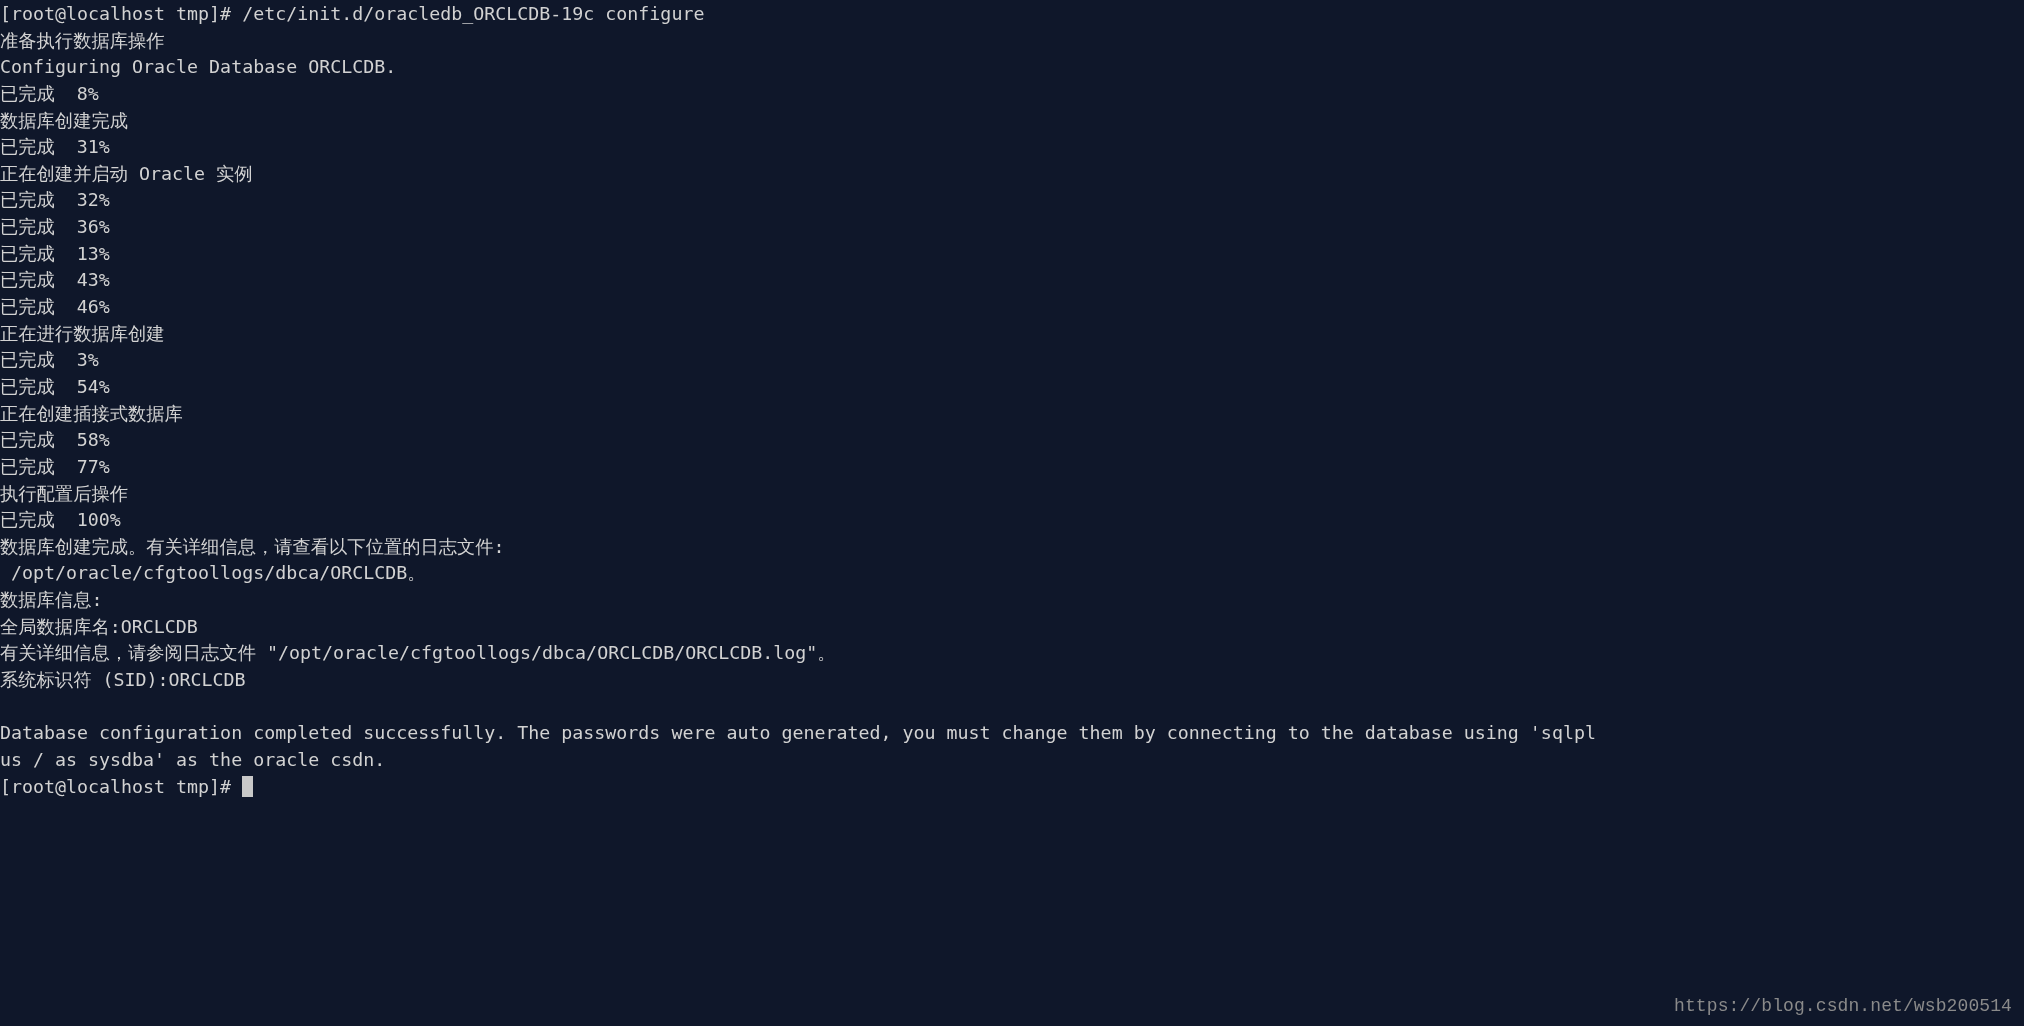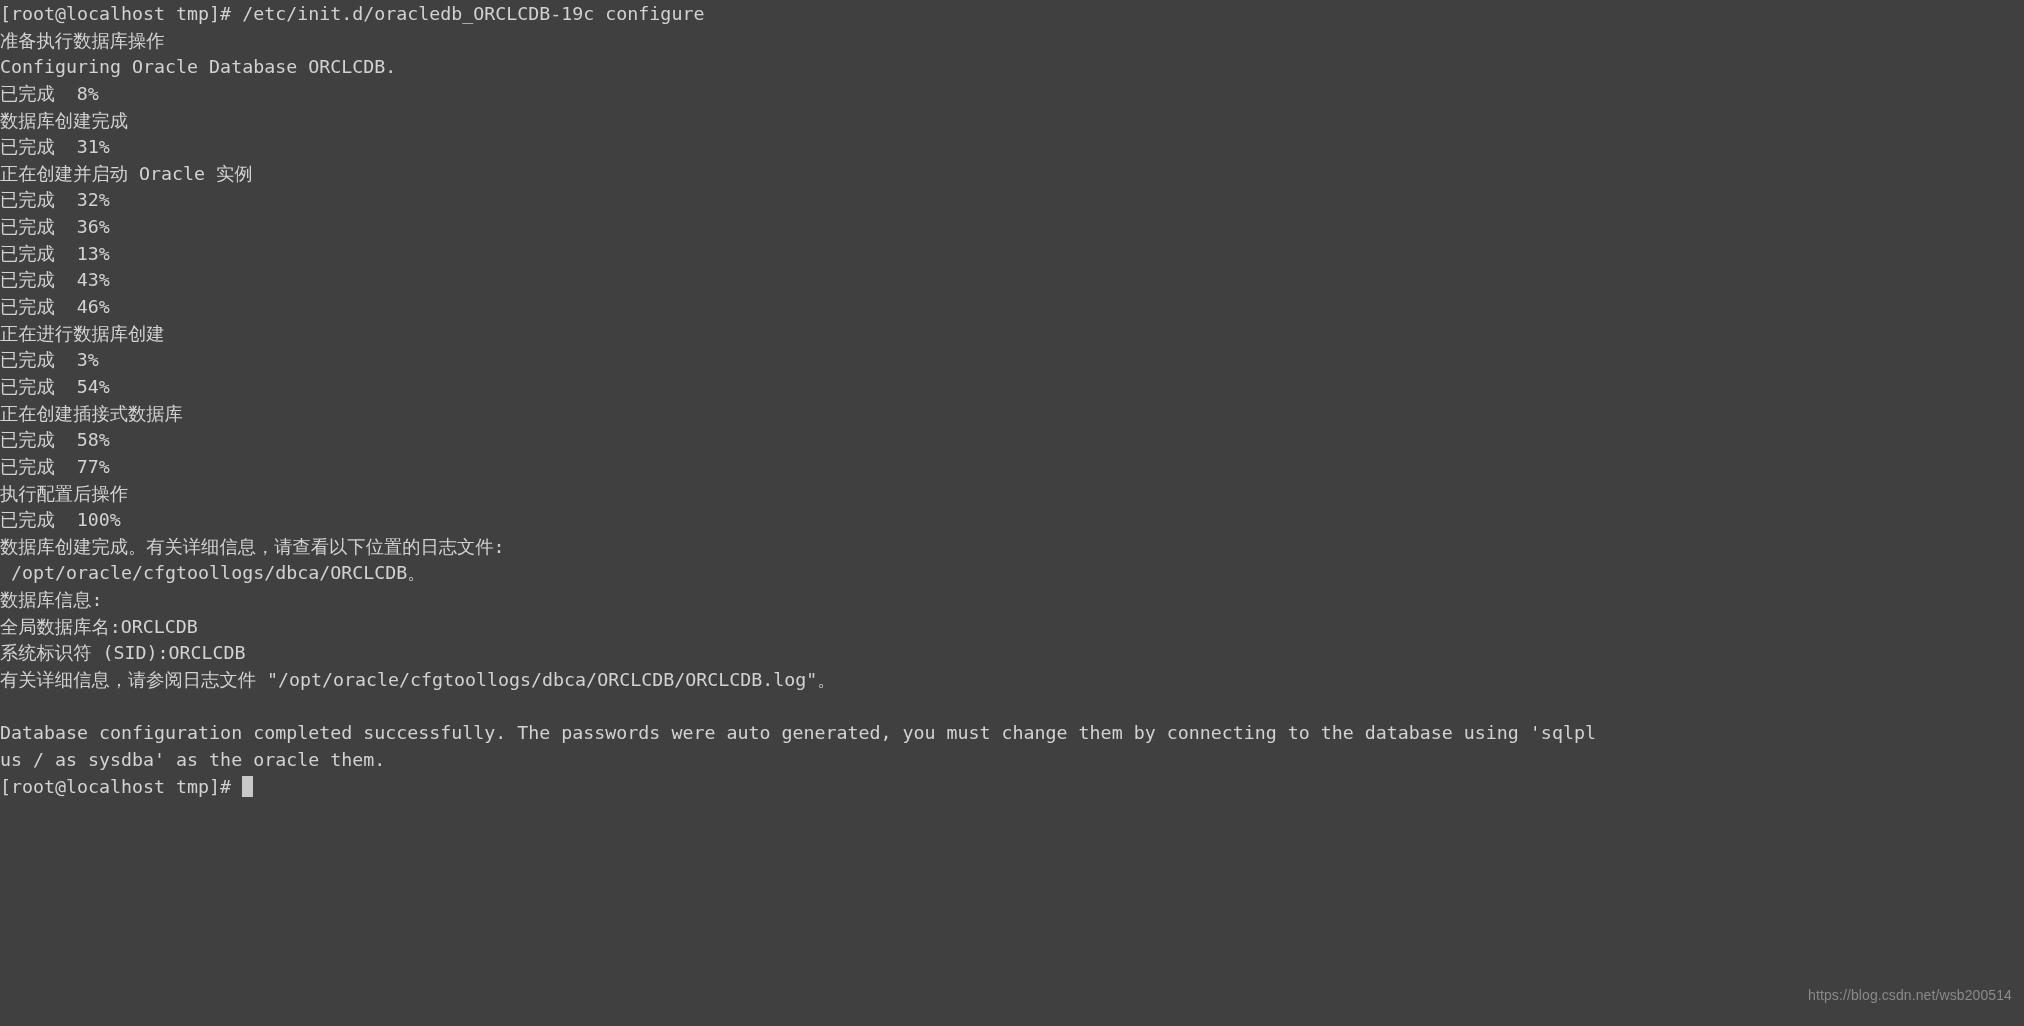--- a/index.html
+++ b/index.html
@@ -10,21 +10,21 @@
   body {
     width: 2024px;
     height: 1026px;
     overflow: hidden;
     font-family: "DejaVu Sans Mono", "Liberation Mono", monospace;
   }
   #terminal {
     position: relative;
     width: 2024px;
     height: 1026px;
-    background: #404040;
+    background: #0f172a;
     color: #d2d2d2;
     font-family: "DejaVu Sans Mono", "Liberation Mono", monospace;
     font-size: 18.3px;
     line-height: 26.65px;
     letter-spacing: 0px;
     padding: 0;
     box-sizing: border-box;
     overflow: hidden;
   }
   #screen {
@@ -52,23 +52,23 @@
     display: inline-block;
     width: 11px;
     height: 21px;
     background: #c8c8c8;
     vertical-align: -4px;
     margin-left: 11px;
   }
   .watermark {
     position: absolute;
     right: 12px;
-    bottom: 17px;
-    font-family: Liberation Sans, sans-serif;
-    font-size: 14px;
+    bottom: 6px;
+    font-family: Liberation Mono, monospace;
+    font-size: 18px;
     color: #8a8a8a;
     letter-spacing: 0.1px;
     white-space: pre;
   }
 </style>
 </head>
 <body>
 
 <div id="terminal">
   <div id="screen">
@@ -89,21 +89,21 @@
     <span class="line">已完成  54%</span>
     <span class="line">正在创建插接式数据库</span>
     <span class="line">已完成  58%</span>
     <span class="line">已完成  77%</span>
     <span class="line">执行配置后操作</span>
     <span class="line">已完成  100%</span>
     <span class="line">数据库创建完成。有关详细信息，请查看以下位置的日志文件:</span>
     <span class="line"> /opt/oracle/cfgtoollogs/dbca/ORCLCDB。</span>
     <span class="line">数据库信息:</span>
     <span class="line">全局数据库名:ORCLCDB</span>
+    <span class="line">有关详细信息，请参阅日志文件 "/opt/oracle/cfgtoollogs/dbca/ORCLCDB/ORCLCDB.log"。</span>
     <span class="line">系统标识符 (SID):ORCLCDB</span>
-    <span class="line">有关详细信息，请参阅日志文件 "/opt/oracle/cfgtoollogs/dbca/ORCLCDB/ORCLCDB.log"。</span>
     <span class="line blank"></span>
     <span class="line">Database configuration completed successfully. The passwords were auto generated, you must change them by connecting to the database using 'sqlpl</span>
-    <span class="line">us / as sysdba' as the oracle them.</span>
+    <span class="line">us / as sysdba' as the oracle csdn.</span>
     <span class="line prompt-line"><span>[root@localhost tmp]#</span><span class="cursor"></span></span>
   </div>
   <div class="watermark">https://blog.csdn.net/wsb200514</div>
 </div>
 
 </body></html>

